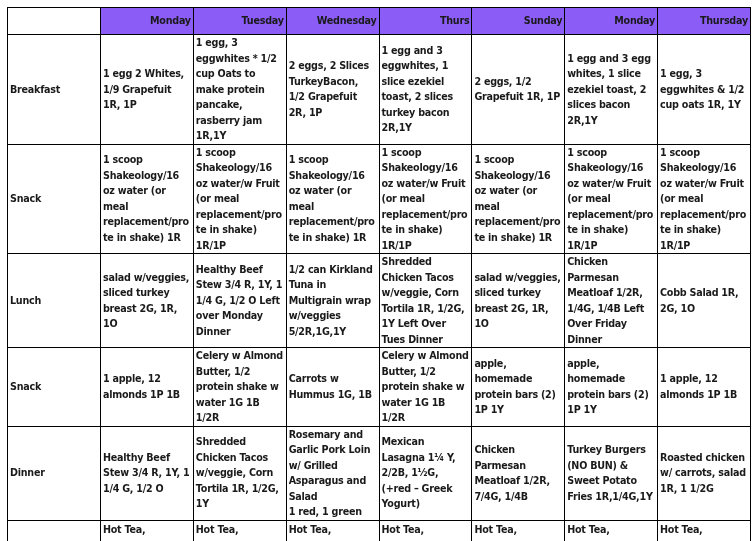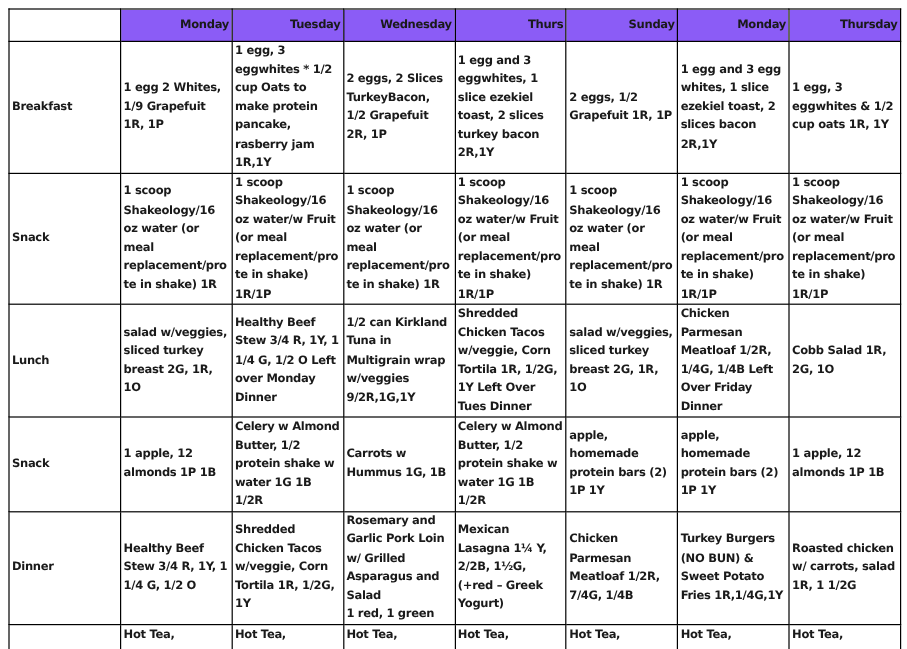--- a/index.html
+++ b/index.html
@@ -79,21 +79,21 @@
       <td>1 scoop Shakeology/16 oz water  (or meal replacement/prote in shake) 1R</td>
       <td>1 scoop Shakeology/16 oz water/w Fruit  (or meal replacement/prote in shake) 1R/1P</td>
       <td>1 scoop Shakeology/16 oz water  (or meal replacement/prote in shake) 1R</td>
       <td>1 scoop Shakeology/16 oz water/w Fruit  (or meal replacement/prote in shake) 1R/1P</td>
       <td>1 scoop Shakeology/16 oz water/w Fruit  (or meal replacement/prote in shake) 1R/1P</td>
     </tr>
     <tr style="height:69px">
       <td class="rowlabel">Lunch</td>
       <td>salad w/veggies, sliced turkey breast 2G, 1R, 1O</td>
       <td>Healthy Beef Stew 3/4 R, 1Y,  1 1/4 G, 1/2 O Left over Monday Dinner</td>
-      <td>1/2 can Kirkland Tuna in Multigrain wrap w/veggies 9/2R,1G,1Y</td>
+      <td>1/2 can Kirkland Tuna in Multigrain wrap w/veggies 5/2R,1G,1Y</td>
       <td>Shredded Chicken Tacos w/veggie, Corn Tortila 1R, 1/2G, 1Y Left Over Tues Dinner</td>
       <td>salad w/veggies, sliced turkey breast 2G, 1R, 1O</td>
       <td>Chicken Parmesan Meatloaf 1/2R, 1/4G, 1/4B Left Over Friday Dinner</td>
       <td>Cobb Salad 1R, 2G, 1O</td>
     </tr>
     <tr style="height:70px">
       <td class="rowlabel">Snack</td>
       <td>1 apple, 12 almonds 1P 1B</td>
       <td>Celery w Almond Butter, 1/2 protein shake w water 1G 1B 1/2R</td>
       <td>Carrots w Hummus 1G, 1B</td>

